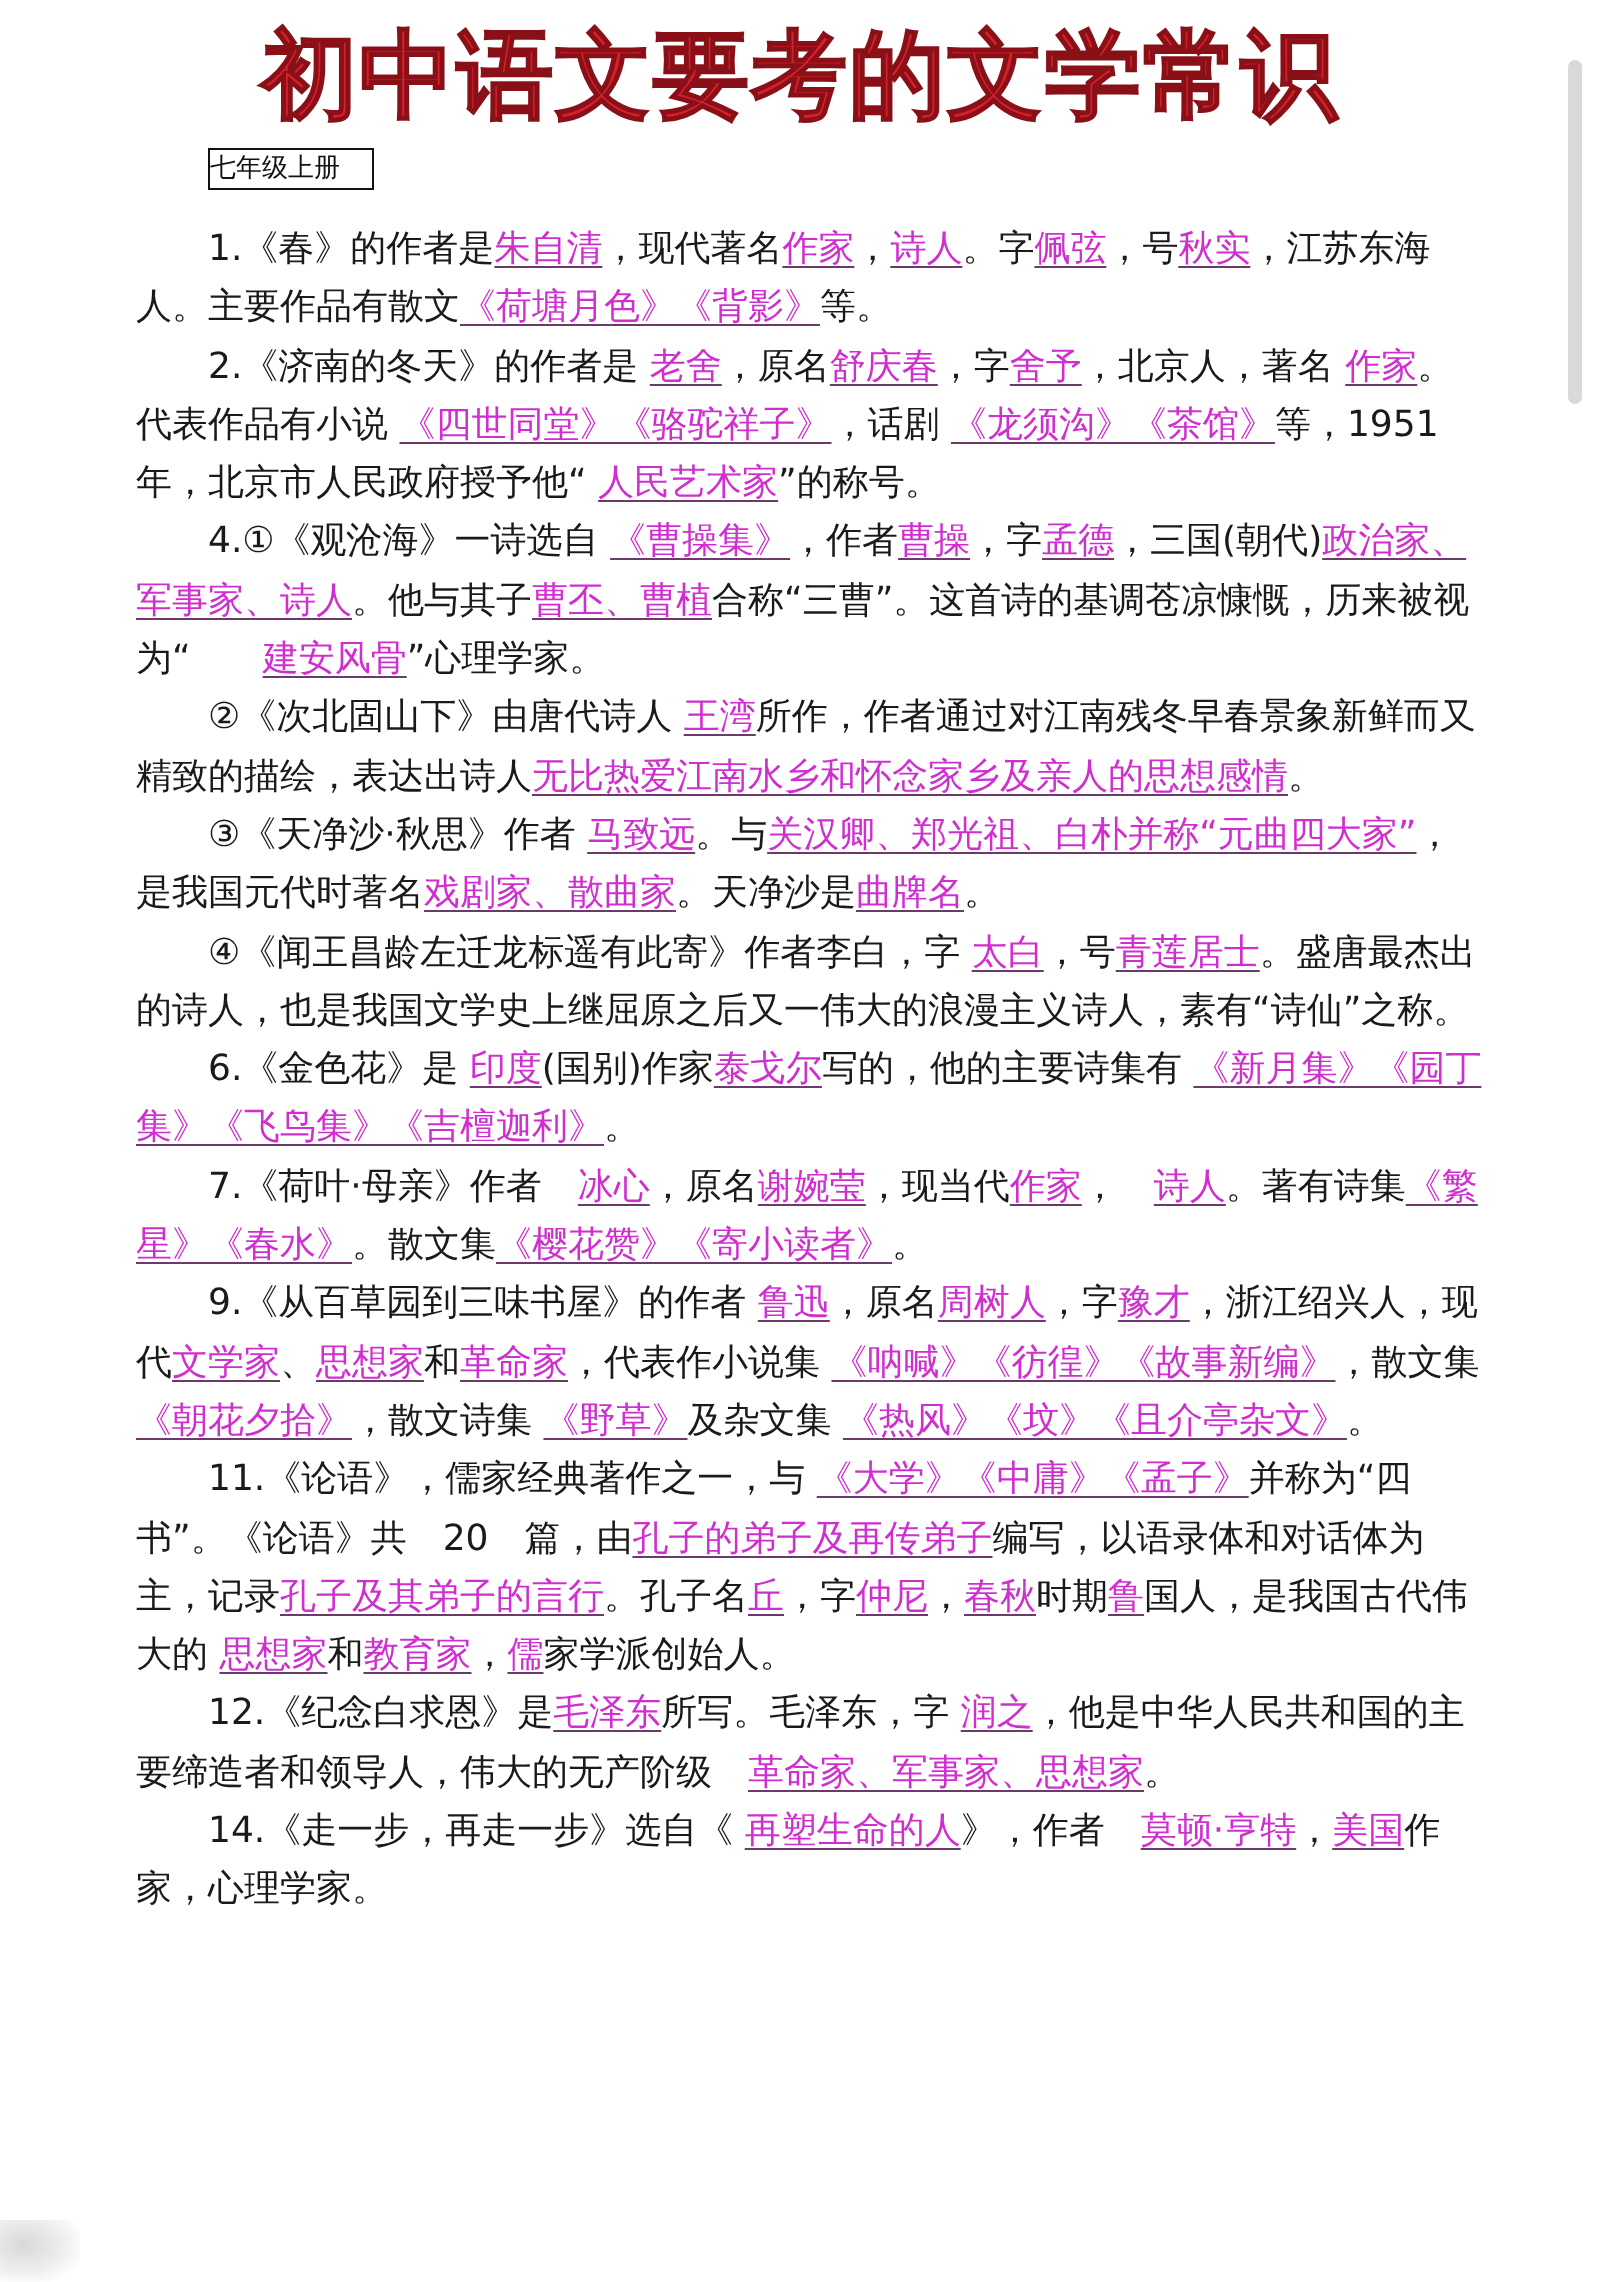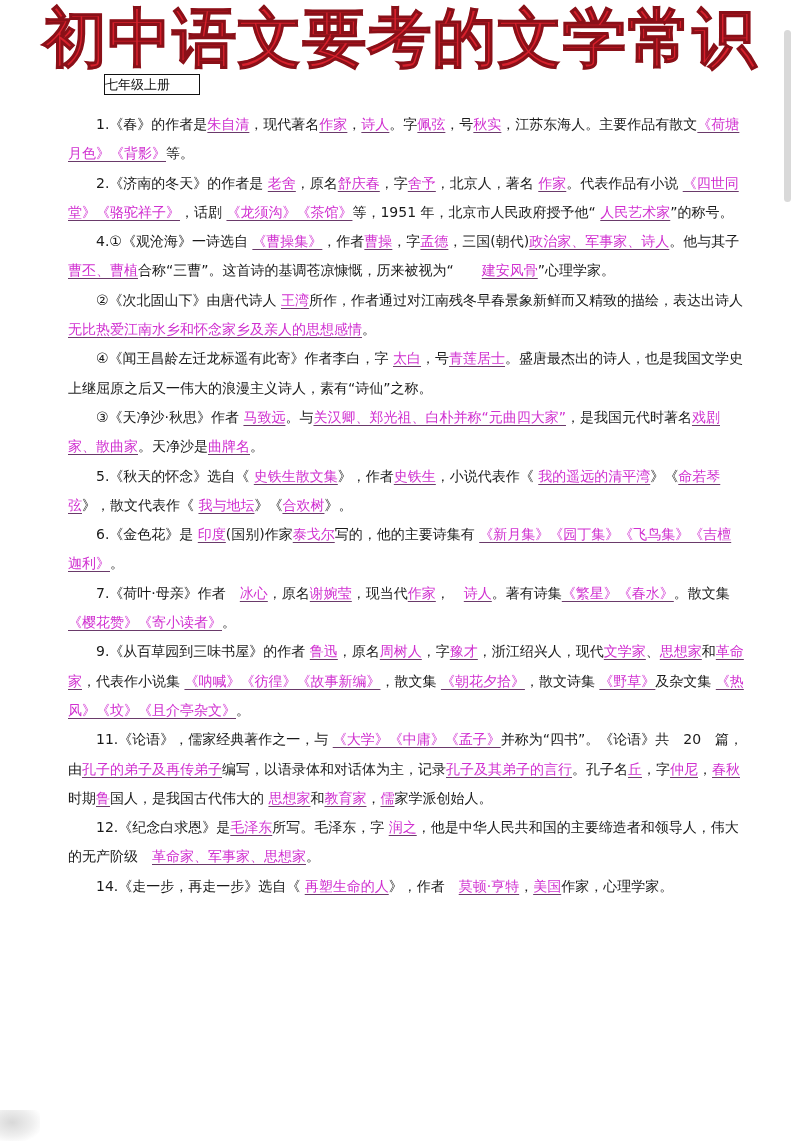--- a/index.html
+++ b/index.html
@@ -1,47 +1,46 @@
 <!DOCTYPE html>
 <html><head>
 <meta charset="utf-8">
 <style>
   html, body { margin: 0; padding: 0; background: #ffffff; }
   body { width: 800px; height: 1141px; position: relative; overflow: hidden;
          font-family: "DejaVu Sans", "Liberation Sans", sans-serif; color: #1a1a1a; }
   .page { position: absolute; left: 0; top: 0; width: 800px; height: 1141px; background: #fff; }
   .title { position: absolute; left: 0; top: 2px; width: 800px; text-align: center;
-           font-size: 64px; font-weight: bold; color: #d8202c; letter-spacing: 1px;
+           font-size: 48px; font-weight: bold; color: #d8202c; letter-spacing: 1px;
            line-height: 72px; -webkit-text-stroke: 1px #8a1018; }
   .grade-label { position: absolute; left: 104px; top: 74px; border: 1.5px solid #111;
-           font-size: 13px; padding: 0 29px 0 0; line-height: 19px; height: 19px; color: #111; }
+           font-size: 13px; padding: 0 16px 0 0; line-height: 19px; height: 19px; color: #111; }
   .scrollbar { position: absolute; left: 784px; top: 30px; width: 7px; height: 172px;
            background: #d9d9d9; border-radius: 4px; }
-  .content { position: absolute; left: 68px; top: 110px; width: 676px; font-size: 14px; line-height: 29.3px; }
+  .content { position: absolute; left: 68px; top: 110px; width: 676px; font-size: 18px; line-height: 29.3px; }
   .para { margin: 0; text-indent: 2em; }
   .hl { color: #d02fd0; text-decoration: underline; text-decoration-color: #6a3a6a;
         text-decoration-thickness: 1px; text-underline-offset: 3px; }
   .corner-shadow { position: absolute; left: 0; top: 1110px; width: 40px; height: 31px;
         background: radial-gradient(ellipse at 30% 40%, #d8d8d8 0%, #eeeeee 50%, #ffffff 80%); }
 </style>
 </head>
 <body>
 
 <div class="page">
   <div class="title">初中语文要考的文学常识</div>
   <div class="grade-label">七年级上册</div>
   <div class="scrollbar"></div>
   <div class="content" id="content">
       <p class="para"><span>1.《春》的作者是</span><span class="hl">朱自清</span><span>，现代著名</span><span class="hl">作家</span><span>，</span><span class="hl">诗人</span><span>。字</span><span class="hl">佩弦</span><span>，号</span><span class="hl">秋实</span><span>，江苏东海人。主要作品有散文</span><span class="hl">《荷塘月色》《背影》</span><span>等。</span></p>
       <p class="para"><span>2.《济南的冬天》的作者是 </span><span class="hl">老舍</span><span>，原名</span><span class="hl">舒庆春</span><span>，字</span><span class="hl">舍予</span><span>，北京人，著名 </span><span class="hl">作家</span><span>。代表作品有小说 </span><span class="hl">《四世同堂》《骆驼祥子》</span><span>，话剧 </span><span class="hl">《龙须沟》《茶馆》</span><span>等，1951 年，北京市人民政府授予他“ </span><span class="hl">人民艺术家</span><span>”的称号。</span></p>
       <p class="para"><span>4.①《观沧海》一诗选自 </span><span class="hl">《曹操集》</span><span>，作者</span><span class="hl">曹操</span><span>，字</span><span class="hl">孟德</span><span>，三国(朝代)</span><span class="hl">政治家、军事家、诗人</span><span>。他与其子</span><span class="hl">曹丕、曹植</span><span>合称“三曹”。这首诗的基调苍凉慷慨，历来被视为“　　</span><span class="hl">建安风骨</span><span>”心理学家。</span></p>
       <p class="para"><span>②《次北固山下》由唐代诗人 </span><span class="hl">王湾</span><span>所作，作者通过对江南残冬早春景象新鲜而又精致的描绘，表达出诗人</span><span class="hl">无比热爱江南水乡和怀念家乡及亲人的思想感情</span><span>。</span></p>
+      <p class="para"><span>③《天净沙·秋思》作者 </span><span class="hl">马致远</span><span>。与</span><span class="hl">关汉卿、郑光祖、白朴并称“元曲四大家”</span><span>，是我国元代时著名</span><span class="hl">戏剧家、散曲家</span><span>。天净沙是</span><span class="hl">曲牌名</span><span>。</span></p>
       <p class="para"><span>④《闻王昌龄左迁龙标遥有此寄》作者李白，字 </span><span class="hl">太白</span><span>，号</span><span class="hl">青莲居士</span><span>。盛唐最杰出的诗人，也是我国文学史上继屈原之后又一伟大的浪漫主义诗人，素有“诗仙”之称。</span></p>
-      <p class="para"><span>③《天净沙·秋思》作者 </span><span class="hl">马致远</span><span>。与</span><span class="hl">关汉卿、郑光祖、白朴并称“元曲四大家”</span><span>，是我国元代时著名</span><span class="hl">戏剧家、散曲家</span><span>。天净沙是</span><span class="hl">曲牌名</span><span>。</span></p>
-      <p class="para"><span>5.《秋天的怀念》选自《 </span><span class="hl">史铁生散文集</span><span>》，作者</span><span class="hl">史铁生</span><span>，小说代表作《 </span><span class="hl">我的遥远的清平湾</span><span>》《</span><span class="hl">命若琴弦</span><span>》，散文代表作《 </span><span class="hl">我与地坛</span><span>》《</span><span class="hl">合欢树</span><span>》。</span></p>
       <p class="para"><span>6.《金色花》是 </span><span class="hl">印度</span><span>(国别)作家</span><span class="hl">泰戈尔</span><span>写的，他的主要诗集有 </span><span class="hl">《新月集》《园丁集》《飞鸟集》《吉檀迦利》</span><span>。</span></p>
       <p class="para"><span>7.《荷叶·母亲》作者　</span><span class="hl">冰心</span><span>，原名</span><span class="hl">谢婉莹</span><span>，现当代</span><span class="hl">作家</span><span>，　</span><span class="hl">诗人</span><span>。著有诗集</span><span class="hl">《繁星》《春水》</span><span>。散文集</span><span class="hl">《樱花赞》《寄小读者》</span><span>。</span></p>
       <p class="para"><span>9.《从百草园到三味书屋》的作者 </span><span class="hl">鲁迅</span><span>，原名</span><span class="hl">周树人</span><span>，字</span><span class="hl">豫才</span><span>，浙江绍兴人，现代</span><span class="hl">文学家</span><span>、</span><span class="hl">思想家</span><span>和</span><span class="hl">革命家</span><span>，代表作小说集 </span><span class="hl">《呐喊》《彷徨》《故事新编》</span><span>，散文集 </span><span class="hl">《朝花夕拾》</span><span>，散文诗集 </span><span class="hl">《野草》</span><span>及杂文集 </span><span class="hl">《热风》《坟》《且介亭杂文》</span><span>。</span></p>
       <p class="para"><span>11.《论语》，儒家经典著作之一，与 </span><span class="hl">《大学》《中庸》《孟子》</span><span>并称为“四书”。《论语》共　20　篇，由</span><span class="hl">孔子的弟子及再传弟子</span><span>编写，以语录体和对话体为主，记录</span><span class="hl">孔子及其弟子的言行</span><span>。孔子名</span><span class="hl">丘</span><span>，字</span><span class="hl">仲尼</span><span>，</span><span class="hl">春秋</span><span>时期</span><span class="hl">鲁</span><span>国人，是我国古代伟大的 </span><span class="hl">思想家</span><span>和</span><span class="hl">教育家</span><span>，</span><span class="hl">儒</span><span>家学派创始人。</span></p>
       <p class="para"><span>12.《纪念白求恩》是</span><span class="hl">毛泽东</span><span>所写。毛泽东，字 </span><span class="hl">润之</span><span>，他是中华人民共和国的主要缔造者和领导人，伟大的无产阶级　</span><span class="hl">革命家、军事家、思想家</span><span>。</span></p>
       <p class="para"><span>14.《走一步，再走一步》选自《 </span><span class="hl">再塑生命的人</span><span>》，作者　</span><span class="hl">莫顿·亨特</span><span>，</span><span class="hl">美国</span><span>作家，心理学家。</span></p>
     </div>
   <div class="corner-shadow"></div>
 </div>
 

